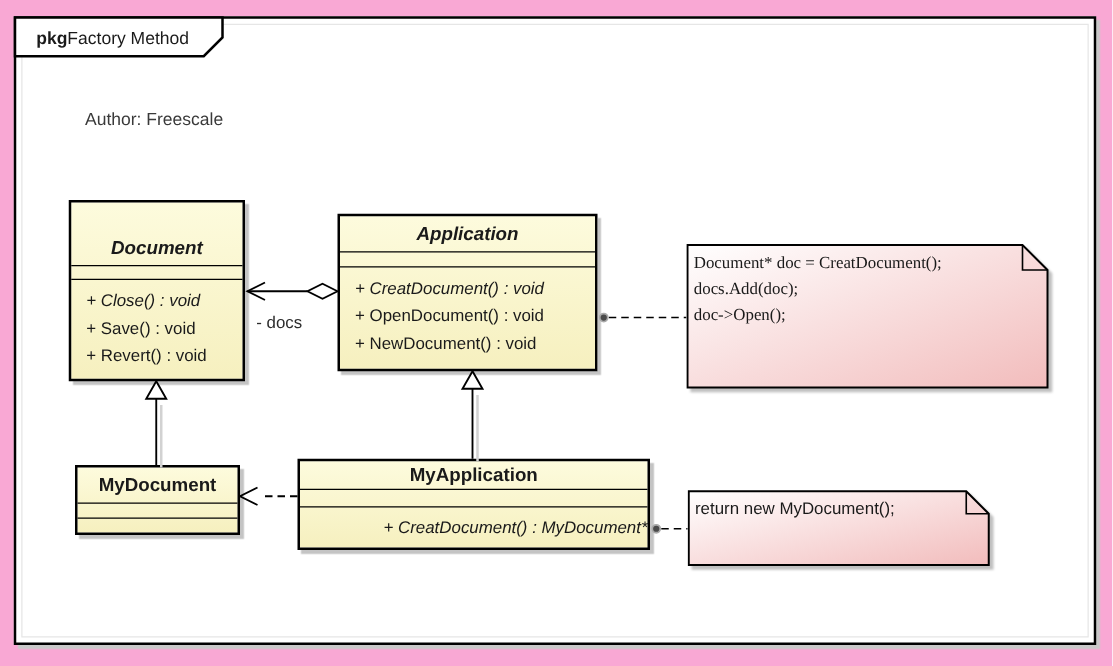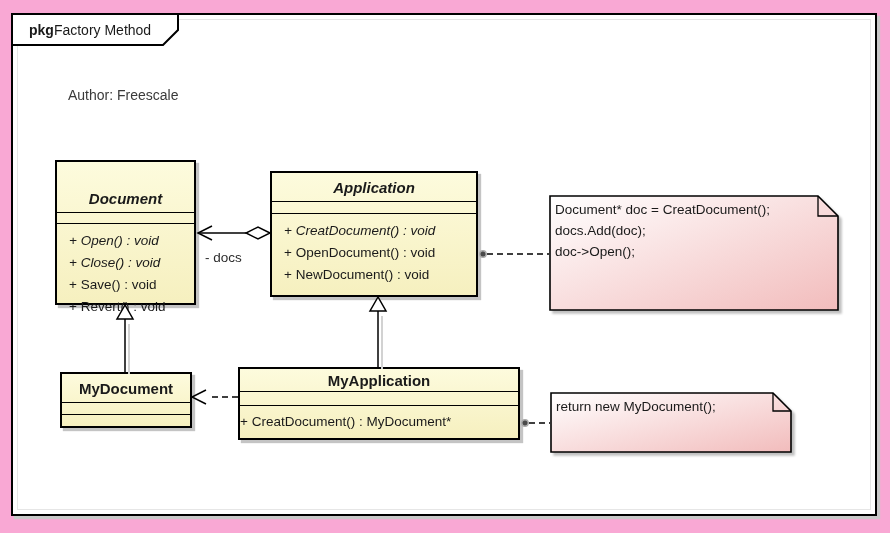--- a/index.html
+++ b/index.html
@@ -20,21 +20,21 @@
   .uml-class{position:absolute;border:2px solid #000;
              background:linear-gradient(180deg,#fdfbdd 0%,#f6f0bf 100%);
              box-shadow:3px 3px 1px #c4c4c4;z-index:3;box-sizing:border-box;}
   .uml-class .title{font-weight:bold;text-align:center;font-size:15px;
                     border-bottom:1px solid #000;display:flex;align-items:center;justify-content:center;}
   .uml-class .title.abstract{font-style:italic;}
   .uml-class .attrs{border-bottom:1px solid #000;}
   .uml-class .ops{padding-top:6px;}
   .uml-class .op{font-size:13.5px;line-height:22px;padding-left:12px;white-space:nowrap;}
   .uml-class .op.it{font-style:italic;}
-  .uml-class .op.center{padding-left:0;text-align:left;}
+  .uml-class .op.center{padding-left:0;text-align:right;font-style:italic;}
 
   #class-document{left:55px;top:160px;width:141px;height:145px;}
   #class-document .title{height:28px;margin-top:22px;}
   #class-document .attrs{height:10px;}
 
   #class-application{left:270px;top:171px;width:208px;height:126px;}
   #class-application .title{height:28px;}
   #class-application .attrs{height:11px;}
 
   #class-mydocument{left:60px;top:372px;width:132px;height:56px;}
@@ -43,21 +43,21 @@
 
   #class-myapplication{left:238px;top:367px;width:282px;height:73px;}
   #class-myapplication .title{height:22px;}
   #class-myapplication .attrs{height:13px;}
   #class-myapplication .ops{padding-top:5px;}
 
   
   .note{position:absolute;z-index:3;}
   .note svg{filter:drop-shadow(3px 3px 1px #c0c0c0);}
   .note .note-text{position:absolute;left:6px;top:4px;font-size:13.5px;line-height:21px;white-space:nowrap;}
-  #note1{left:549px;top:195px;width:291px;height:152px;}
+  #note1{left:549px;top:195px;width:291px;height:152px;font-family:Liberation Serif, serif;}
   #note2{left:550px;top:392px;width:243px;height:52px;}
 
   #docs-label{position:absolute;left:205px;top:250px;font-size:13.5px;color:#2c2c2c;z-index:4;}
 
   #overlay{position:absolute;left:0;top:0;width:890px;height:533px;z-index:5;pointer-events:none;}
 </style>
 </head>
 <body>
 
 <div id="canvas">
@@ -65,21 +65,20 @@
   <div id="frame"></div>
 
   <div id="tab-text"><span class="kw">pkg</span><span>Factory Method</span></div>
 
   <div id="author">Author: Freescale</div>
 
   <div class="uml-class" id="class-document">
     <div class="title abstract">Document</div>
     <div class="attrs"></div>
     <div class="ops">
-      <div class="op it">+ Open() : void</div>
       <div class="op it">+ Close() : void</div>
       <div class="op">+ Save() : void</div>
       <div class="op">+ Revert() : void</div>
     </div>
   </div>
 
   <div class="uml-class" id="class-application">
     <div class="title abstract">Application</div>
     <div class="attrs"></div>
     <div class="ops">

